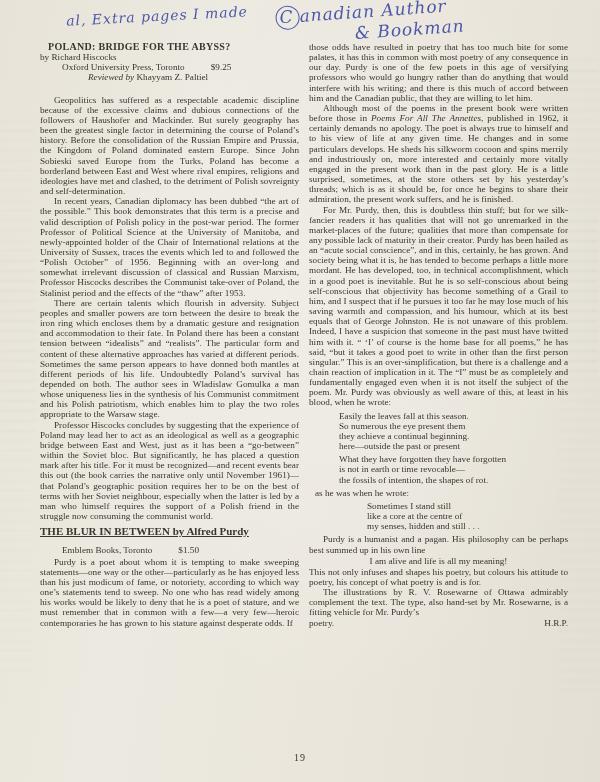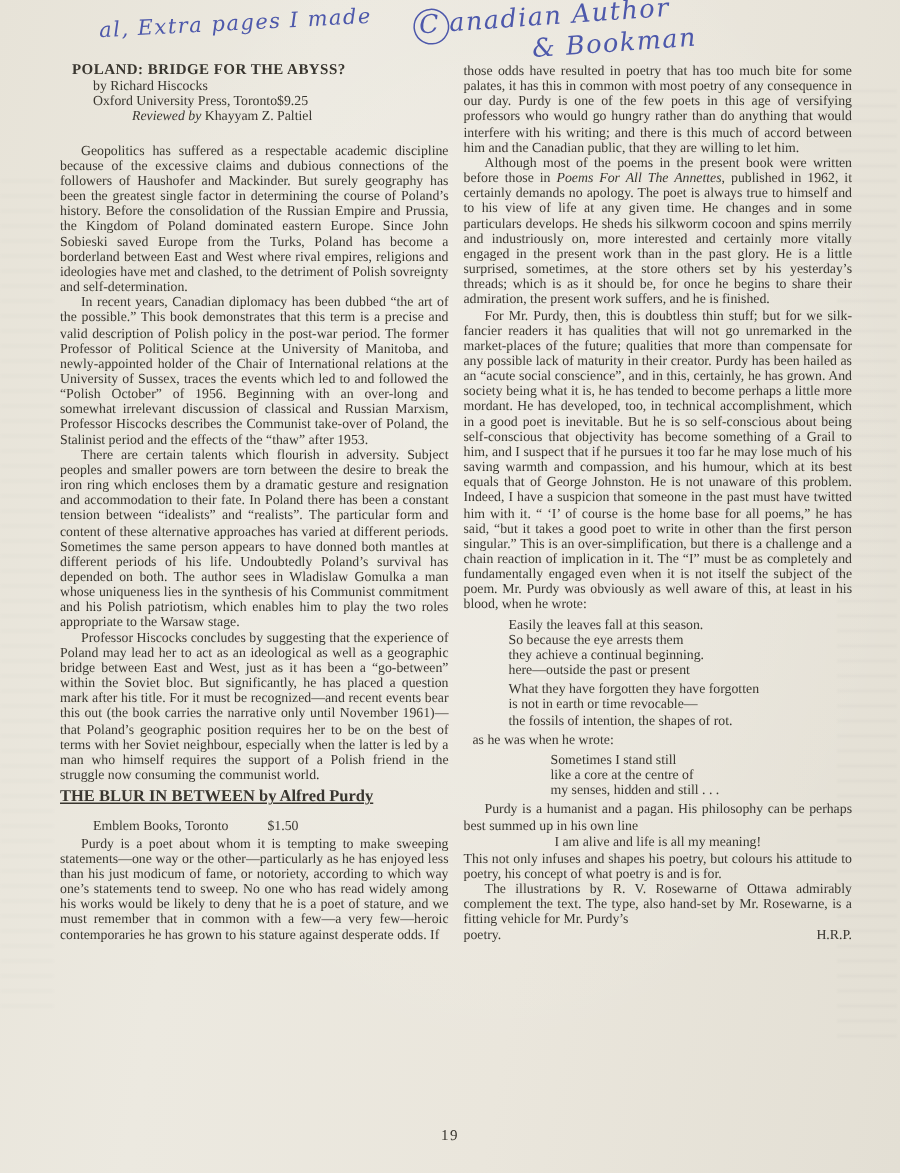--- a/index.html
+++ b/index.html
@@ -35,23 +35,23 @@
   .hw-right .circled{display:inline-block;border:1.5px solid #4d58ab;border-radius:50%;padding:0 5px 2px 3px;}
 
   .columns{
     position:absolute;left:40px;top:42px;width:528px;
     display:flex;gap:10px;
   }
   .col{width:259px;font-size:9.2px;line-height:10.15px;text-align:justify;}
   .col p{margin:0;text-indent:14px;}
 
   .r1-title{font-weight:bold;font-size:10px;letter-spacing:0.3px;margin:0 0 0 8px;}
-  .r1-byline{margin-left:22px;}
+  .r1-byline{}
   .r1-pub{margin-left:22px;}
-  .r1-pub .price{}
+  .r1-pub .price{margin-left:26px;}
   .r1-reviewed{margin-left:48px;margin-bottom:12px;}
   .italic{font-style:italic;}
 
   .r2-heading{font-weight:bold;font-size:11px;margin-top:5px;text-decoration:underline;}
   .r2-pub{margin-left:22px;margin-bottom:1px;}
   .r2-pub .price{margin-left:26px;}
 
   .poem{margin:3px 0 3px 30px;text-align:left;}
   .poem div{text-indent:0;}
   .poem .stanza-gap{margin-top:3px;}
@@ -105,21 +105,21 @@
       <p>Purdy is a poet about whom it is tempting to make sweeping statements—one way or the other—particularly as he has enjoyed less than his just modicum of fame, or notoriety, according to which way one’s statements tend to sweep. No one who has read widely among his works would be likely to deny that he is a poet of stature, and we must remember that in common with a few—a very few—heroic contemporaries he has grown to his stature against desperate odds. If</p>
     </div>
 
     <div class="col">
       <p style="text-indent:0;">those odds have resulted in poetry that has too much bite for some palates, it has this in common with most poetry of any consequence in our day. Purdy is one of the few poets in this age of versifying professors who would go hungry rather than do anything that would interfere with his writing; and there is this much of accord between him and the Canadian public, that they are willing to let him.</p>
       <p><span>Although most of the poems in the present book were written before those in </span><span class="italic">Poems For All The Annettes</span><span>, published in 1962, it certainly demands no apology. The poet is always true to himself and to his view of life at any given time. He changes and in some particulars develops. He sheds his silkworm cocoon and spins merrily and industriously on, more interested and certainly more vitally engaged in the present work than in the past glory. He is a little surprised, sometimes, at the store others set by his yesterday’s threads; which is as it should be, for once he begins to share their admiration, the present work suffers, and he is finished.</span></p>
       <p>For Mr. Purdy, then, this is doubtless thin stuff; but for we silk-fancier readers it has qualities that will not go unremarked in the market-places of the future; qualities that more than compensate for any possible lack of maturity in their creator. Purdy has been hailed as an “acute social conscience”, and in this, certainly, he has grown. And society being what it is, he has tended to become perhaps a little more mordant. He has developed, too, in technical accomplishment, which in a good poet is inevitable. But he is so self-conscious about being self-conscious that objectivity has become something of a Grail to him, and I suspect that if he pursues it too far he may lose much of his saving warmth and compassion, and his humour, which at its best equals that of George Johnston. He is not unaware of this problem. Indeed, I have a suspicion that someone in the past must have twitted him with it. “ ‘I’ of course is the home base for all poems,” he has said, “but it takes a good poet to write in other than the first person singular.” This is an over-simplification, but there is a challenge and a chain reaction of implication in it. The “I” must be as completely and fundamentally engaged even when it is not itself the subject of the poem. Mr. Purdy was obviously as well aware of this, at least in his blood, when he wrote:</p>
 
       <div class="poem">
         <div>Easily the leaves fall at this season.</div>
-        <div>So because the eye arrests them</div>
+        <div>So numerous the eye present them</div>
         <div>they achieve a continual beginning.</div>
         <div>here—outside the past or present</div>
         <div class="stanza-gap">What they have forgotten they have forgotten</div>
         <div>is not in earth or time revocable—</div>
         <div>the fossils of intention, the shapes of rot.</div>
       </div>
 
       <p class="interlude">as he was when he wrote:</p>
 
       <div class="poem poem2">

